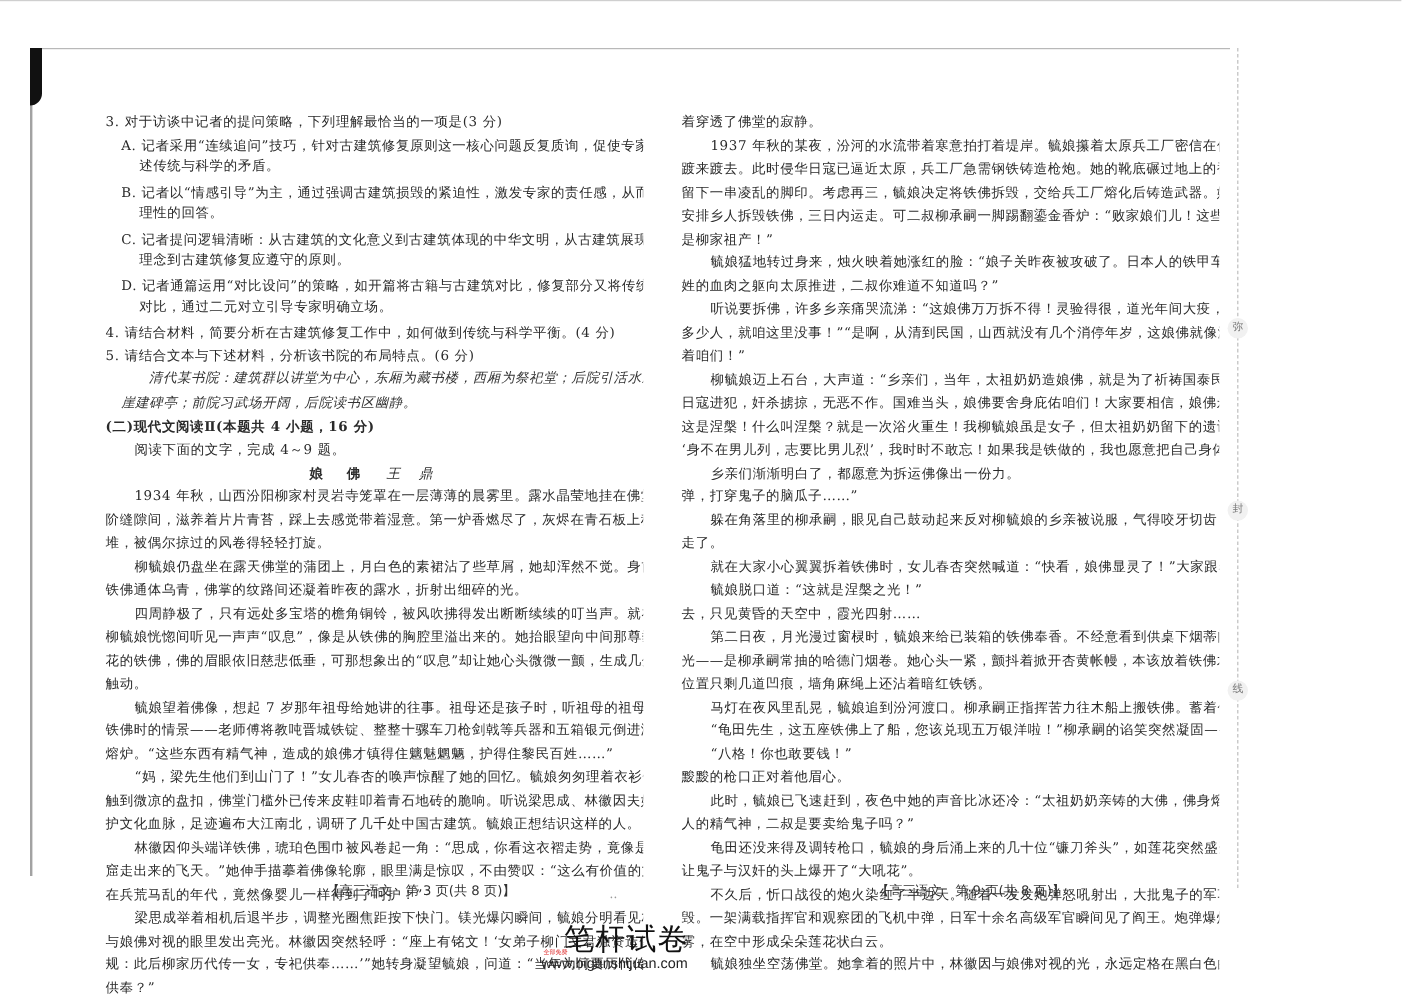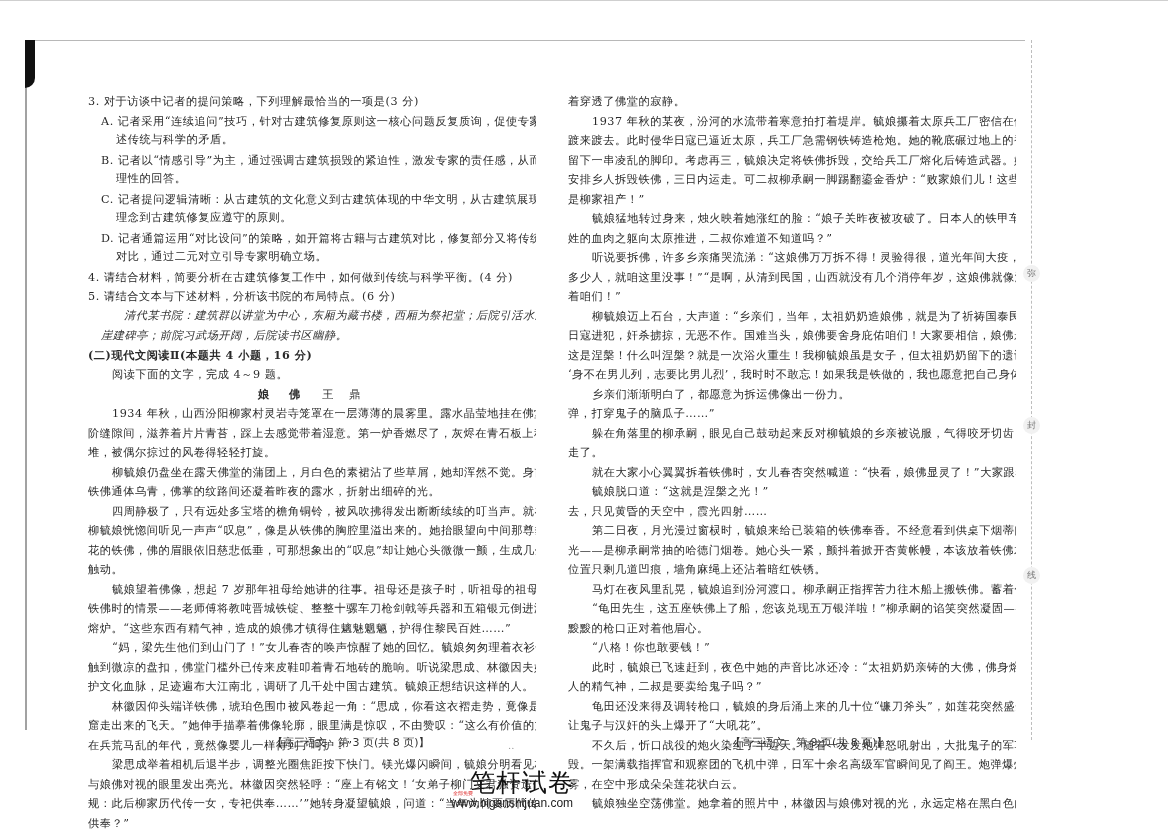--- a/index.html
+++ b/index.html
@@ -14,21 +14,21 @@
   .column { position: absolute; top: 92px; font-size: 11.2px; line-height: 19.5px; }
   .col-left { left: 88px; width: 448px; }
   .col-right { left: 568px; width: 448px; }
   .line { white-space: nowrap; overflow: hidden; letter-spacing: 0.55px; }
   .ind1 { padding-left: 13px; }
   .ind2 { padding-left: 28px; font-family: Liberation Mono, monospace; }
   .para { padding-left: 24px; }
   .bold { font-weight: bold; }
   .italic-quote { font-style: italic; color: #333; }
   .title-line { text-align: center; font-weight: bold; letter-spacing: 8px; }
-  .title-line .author { font-weight: normal; margin-left: 14px; letter-spacing: 6px; }
+  .title-line .author { font-weight: normal; margin-left: 14px; letter-spacing: 6px; font-style: italic; }
   .footer { position: absolute; top: 735px; font-size: 11px; font-family: "DejaVu Sans", "Liberation Sans", sans-serif; color: #333; }
   .footer-left { left: 272px; }
   .footer-right { left: 730px; }
   .footer-dots { position: absolute; top: 740px; font-size: 10px; color: #999; }
   .binding-line { position: absolute; left: 1031px; top: 40px; width: 0; height: 700px; border-left: 1px dashed #bdbdbd; }
   .binding-mark { position: absolute; left: 1023px; width: 17px; height: 17px; border-radius: 50%; background: #f1f1f1; font-size: 9px; color: #777; text-align: center; line-height: 17px; }
   .wm { position: absolute; left: 448px; top: 766px; }
   .wm-title { font-family: "DejaVu Sans", "Liberation Sans", sans-serif; font-size: 25px; letter-spacing: 1px; color: #111; position: absolute; left: 22px; top: 0; white-space: nowrap; text-align: center; }
   .wm-tag { position: absolute; left: 5px; top: 24px; font-size: 5px; color: #d22; white-space: nowrap; font-family: "DejaVu Sans", sans-serif; }
   .wm-url { position: absolute; left: 3px; top: 30px; font-family: Liberation Sans, sans-serif; font-size: 12px; color: #222; white-space: nowrap; }
@@ -102,22 +102,22 @@
     <div class="line para">躲在角落里的柳承嗣，眼见自己鼓动起来反对柳毓娘的乡亲被说服，气得咬牙切齿，闪身溜</div>
     <div class="line ">走了。</div>
     <div class="line para">就在大家小心翼翼拆着铁佛时，女儿春杏突然喊道：“快看，娘佛显灵了！”大家跟着抬头望</div>
     <div class="line para">毓娘脱口道：“这就是涅槃之光！”</div>
     <div class="line ">去，只见黄昏的天空中，霞光四射……</div>
     <div class="line para">第二日夜，月光漫过窗棂时，毓娘来给已装箱的铁佛奉香。不经意看到供桌下烟蒂闪着弱</div>
     <div class="line ">光——是柳承嗣常抽的哈德门烟卷。她心头一紧，颤抖着掀开杏黄帐幔，本该放着铁佛木箱的</div>
     <div class="line ">位置只剩几道凹痕，墙角麻绳上还沾着暗红铁锈。</div>
     <div class="line para">马灯在夜风里乱晃，毓娘追到汾河渡口。柳承嗣正指挥苦力往木船上搬铁佛。蓄着仁丹胡</div>
     <div class="line para">“龟田先生，这五座铁佛上了船，您该兑现五万银洋啦！”柳承嗣的谄笑突然凝固——龟田黑</div>
+    <div class="line para">“八格！你也敢要钱！”</div>
     <div class="line ">黢黢的枪口正对着他眉心。</div>
-    <div class="line para">“八格！你也敢要钱！”</div>
     <div class="line para">此时，毓娘已飞速赶到，夜色中她的声音比冰还冷：“太祖奶奶亲铸的大佛，佛身熔铸进了国</div>
     <div class="line ">人的精气神，二叔是要卖给鬼子吗？”</div>
     <div class="line para">龟田还没来得及调转枪口，毓娘的身后涌上来的几十位“镰刀斧头”，如莲花突然盛开，已经</div>
     <div class="line ">让鬼子与汉奸的头上爆开了“大吼花”。</div>
     <div class="line para">不久后，忻口战役的炮火染红了半边天。随着一发发炮弹怒吼射出，大批鬼子的军车被摧</div>
     <div class="line ">毁。一架满载指挥官和观察团的飞机中弹，日军十余名高级军官瞬间见了阎王。炮弹爆炸的烟</div>
     <div class="line ">雾，在空中形成朵朵莲花状白云。</div>
     <div class="line para">毓娘独坐空荡佛堂。她拿着的照片中，林徽因与娘佛对视的光，永远定格在黑白色的</div>
   </div>
 

